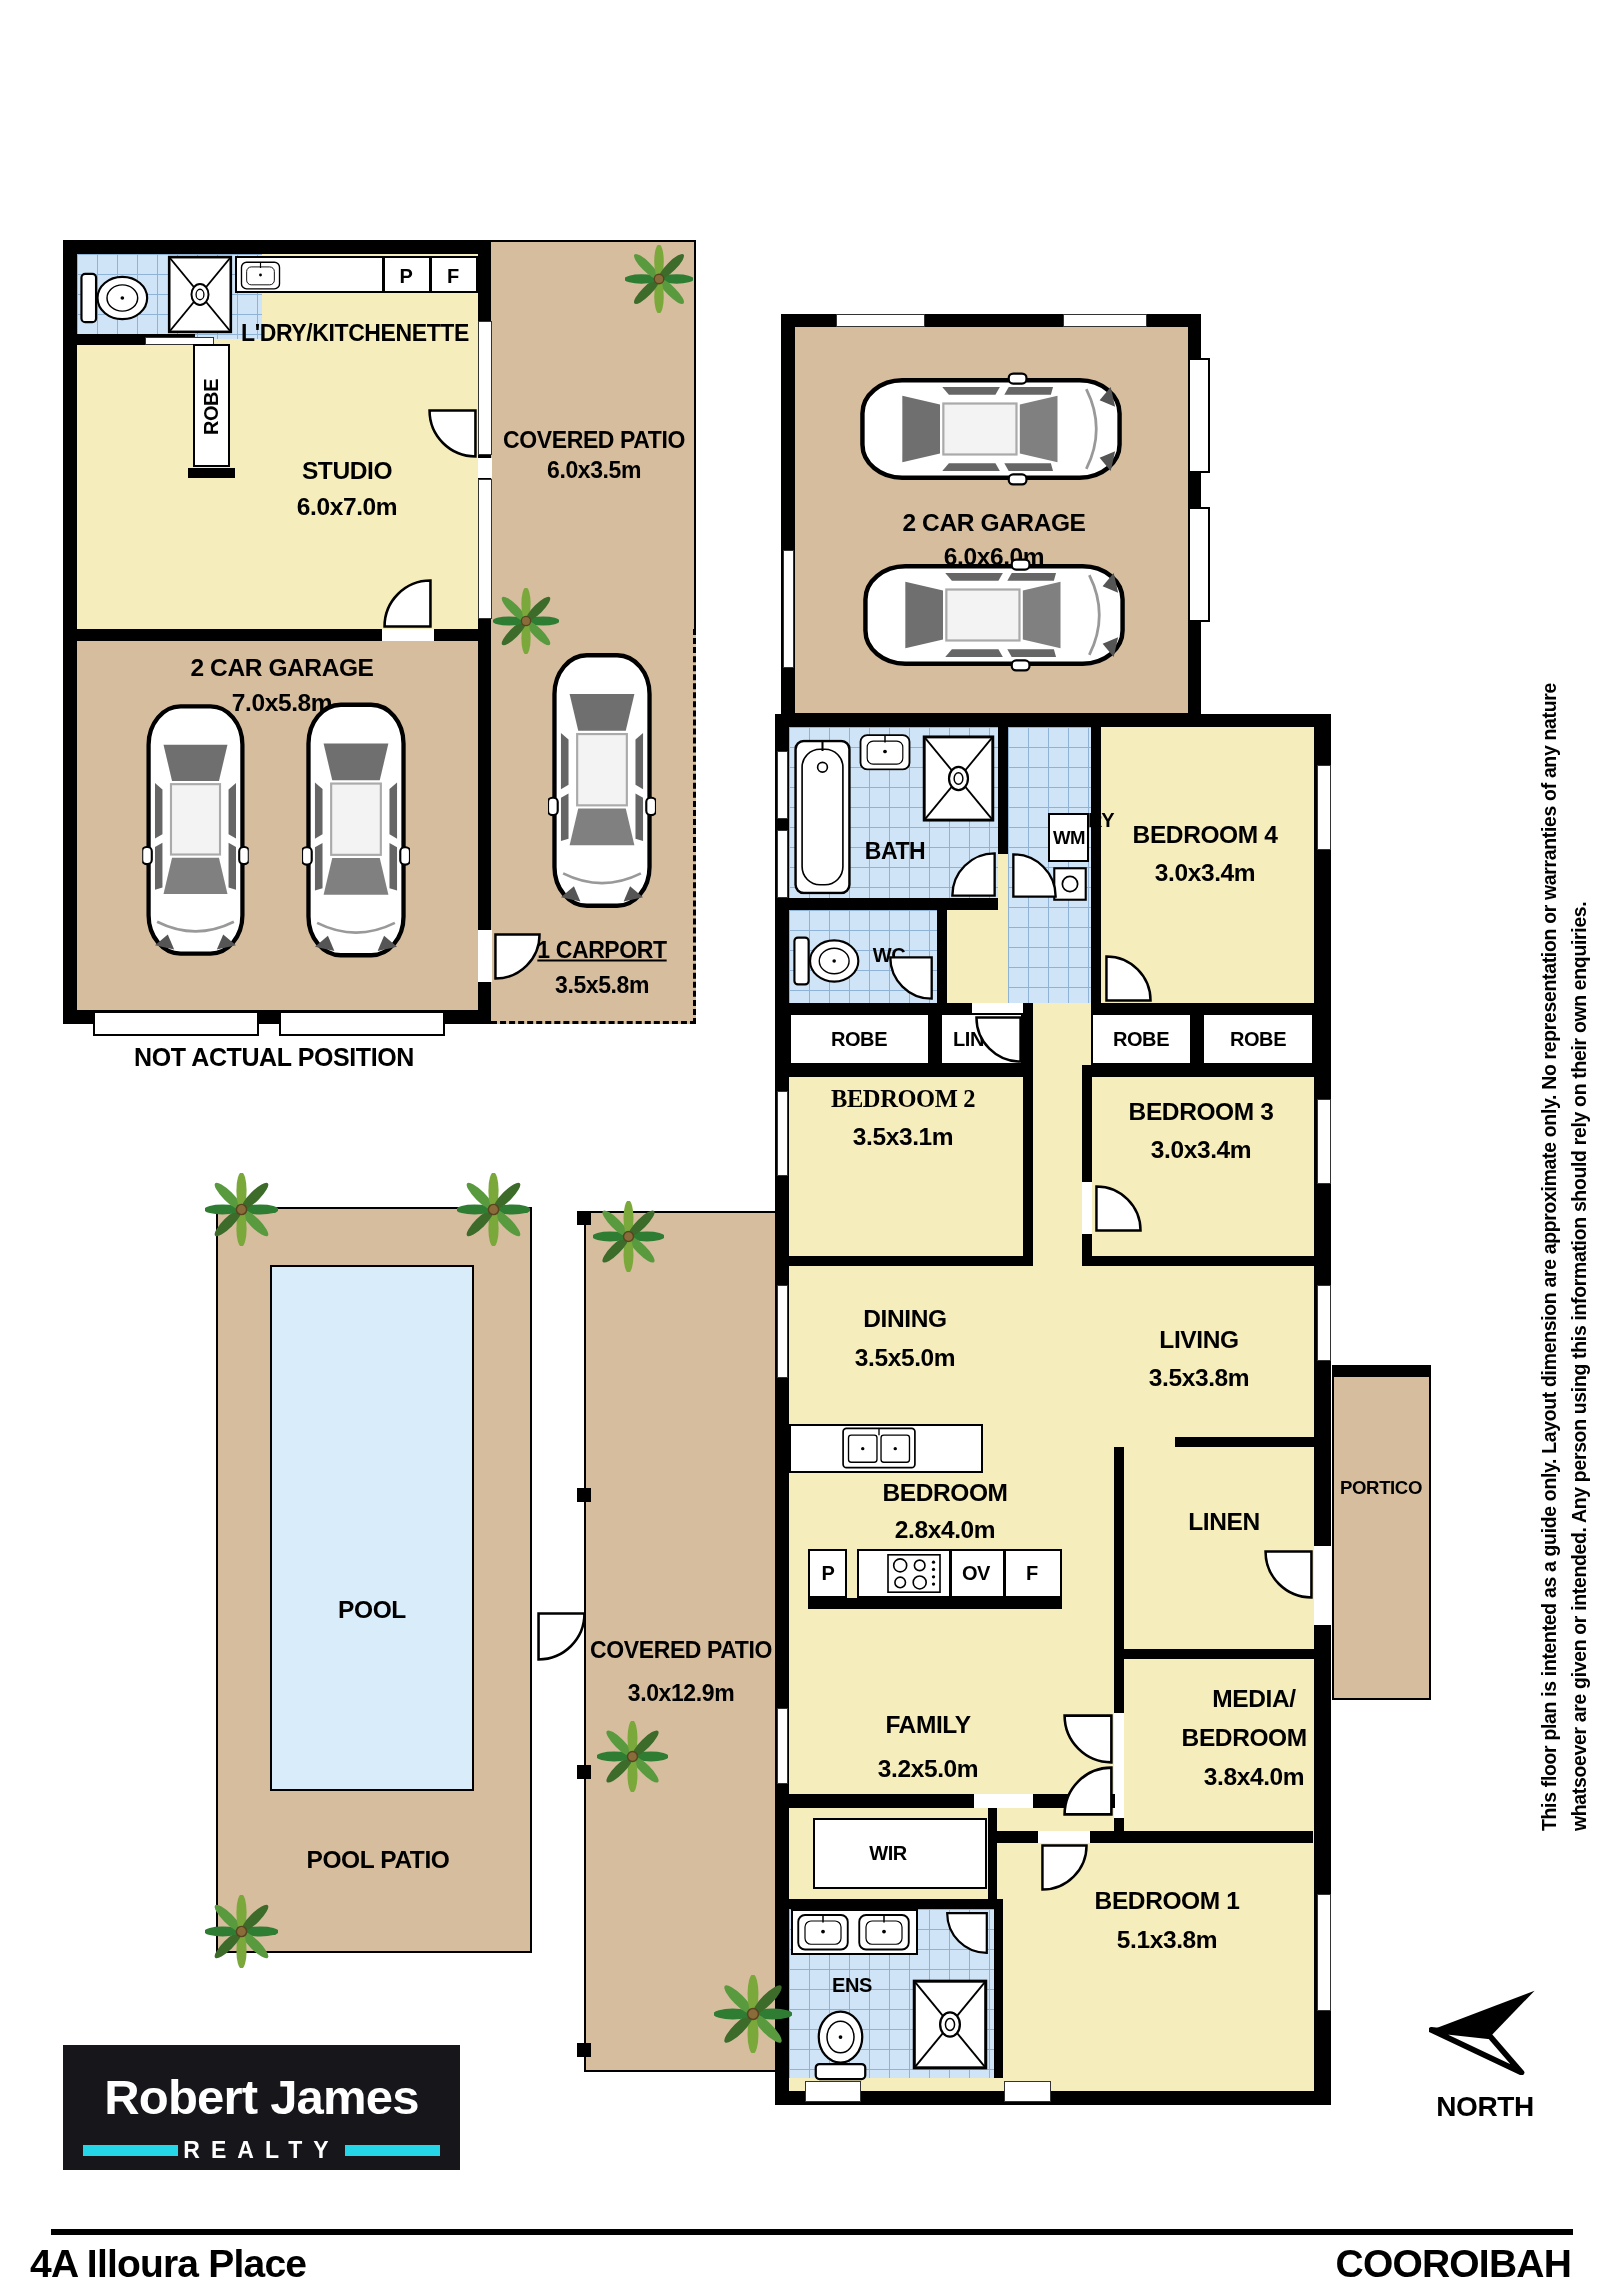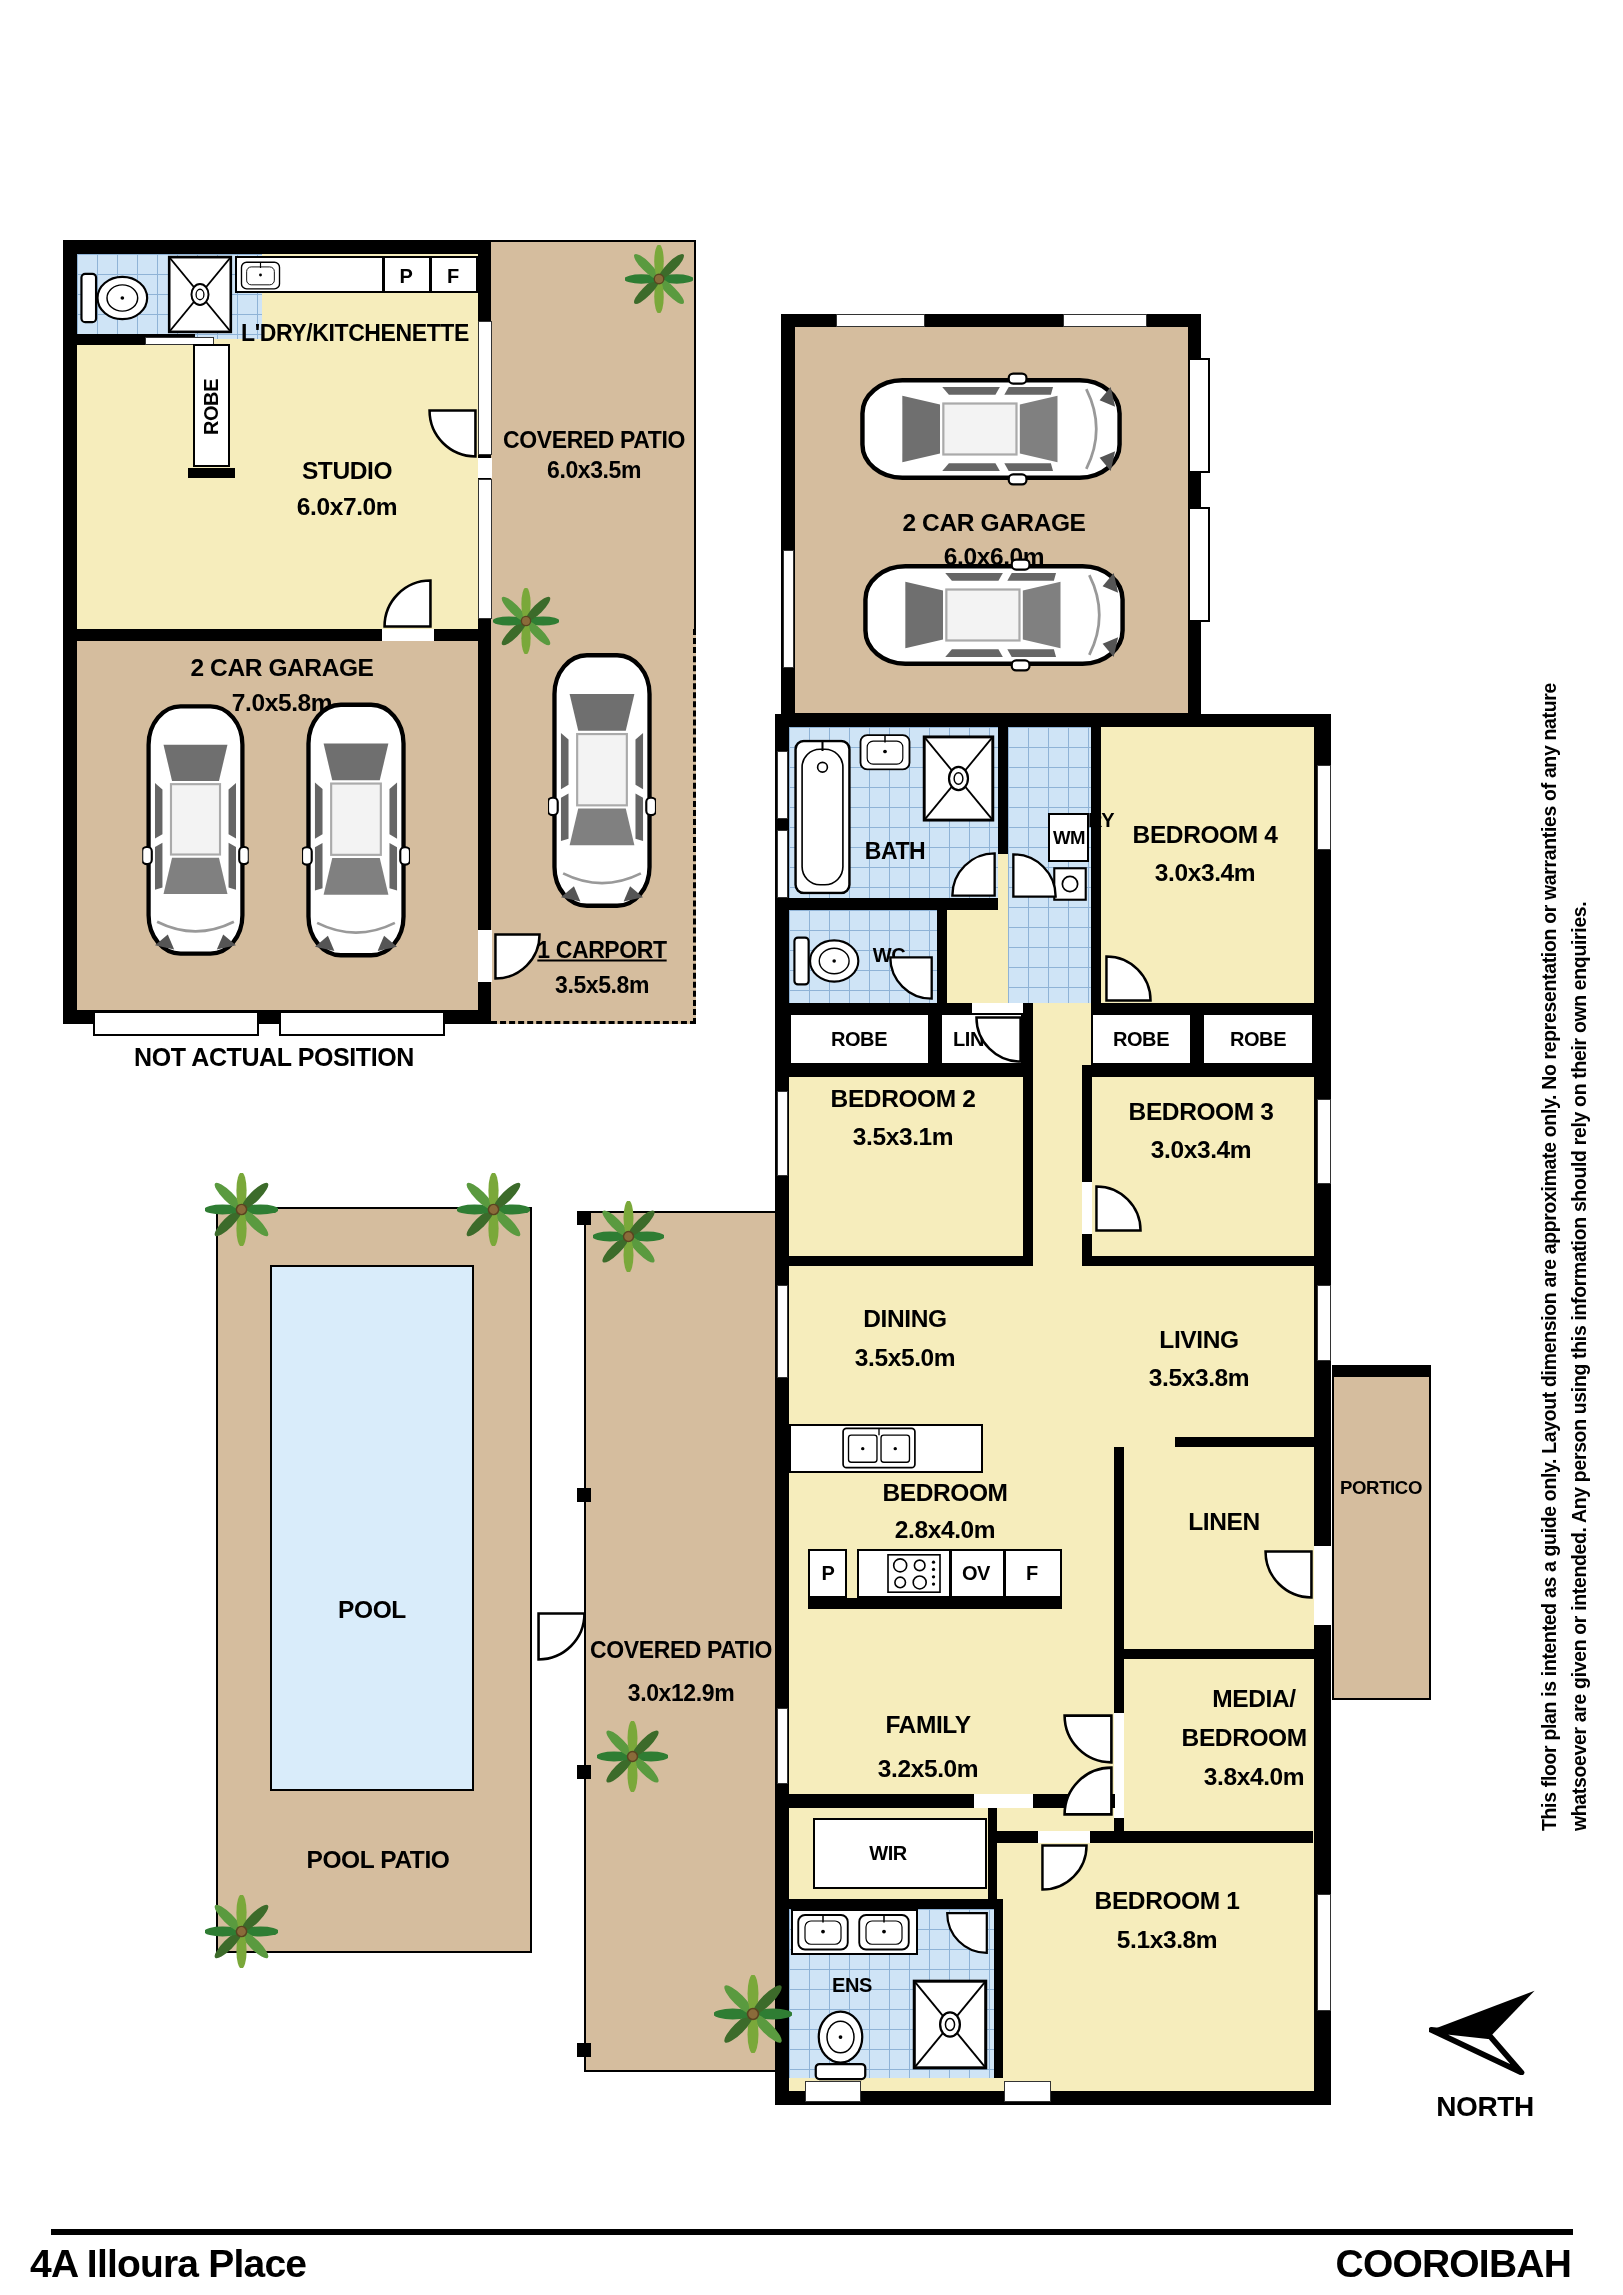--- a/index.html
+++ b/index.html
@@ -285,21 +285,21 @@
   <div class="lbl sm" style="left:982px;top:1039px;">LINEN</div>
   <div class="lbl sm" style="left:1141px;top:1039px;">ROBE</div>
   <div class="lbl sm" style="left:1258px;top:1039px;">ROBE</div>
   <div class="wall" style="left:789px;top:1065px;width:234px;height:12px;"></div>
   <div class="wall" style="left:1091px;top:1065px;width:223px;height:12px;"></div>
 
   <div class="wall" style="left:1023px;top:1003px;width:10px;height:254px;"></div>
   <div class="wall" style="left:1082px;top:1065px;width:10px;height:191px;"></div>
   <div class="gap" style="left:1082px;top:1182px;width:10px;height:52px;"></div>
   <div class="gap" style="left:972px;top:1003px;width:51px;height:10px;"></div>
-  <div class="lbl big" style="left:903px;top:1099px;">BEDROOM 2</div>
+  <div class="lbl big" style="left:903px;top:1099px;font-family:Liberation Serif, serif;">BEDROOM 2</div>
   <div class="lbl big" style="left:903px;top:1137px;">3.5x3.1m</div>
   <div class="lbl big" style="left:1201px;top:1112px;">BEDROOM 3</div>
   <div class="lbl big" style="left:1201px;top:1150px;">3.0x3.4m</div>
   <div class="wall" style="left:789px;top:1256px;width:244px;height:10px;"></div>
   <div class="wall" style="left:1082px;top:1256px;width:232px;height:10px;"></div>
 
   <div class="lbl big" style="left:905px;top:1319px;">DINING</div>
   <div class="lbl big" style="left:905px;top:1358px;">3.5x5.0m</div>
   <div class="lbl big" style="left:1199px;top:1340px;">LIVING</div>
   <div class="lbl big" style="left:1199px;top:1378px;">3.5x3.8m</div>
@@ -451,20 +451,26 @@
     </svg>
   <svg class="svgabs" style="left:205px;top:1895px;width:73px;height:73px;" viewBox="0 0 86 86" width="73" height="73">
       <use href="#palm"></use>
     </svg>
 
   <div id="disclaimer">
     <div>This floor plan is intented as a guide only. Layout dimension are approximate only. No representation or warranties of any nature</div>
     <div>whatsoever are given or intended. Any person using this information should rely on their own enquiries.</div>
   </div>
 
+  <div id="logo">
+    <div class="name">Robert James</div>
+    <div class="bar" style="left:20px;"></div>
+    <div class="bar" style="right:20px;"></div>
+    <div class="realty">REALTY</div>
+  </div>
 
   <svg class="svgabs" style="left:1429px;top:1989px;width:108px;height:86px;" viewBox="0 0 128 102" width="108" height="86">
       <use href="#northarrow"></use>
     </svg>
   <div class="lbl" style="left:1485px;top:2107px;font-size:28px;">NORTH</div>
 
   <div id="footer-line"></div>
   <div class="footer-text" style="left:30px;">4A Illoura Place</div>
   <div class="footer-text" style="right:52px;">COOROIBAH</div>
 

